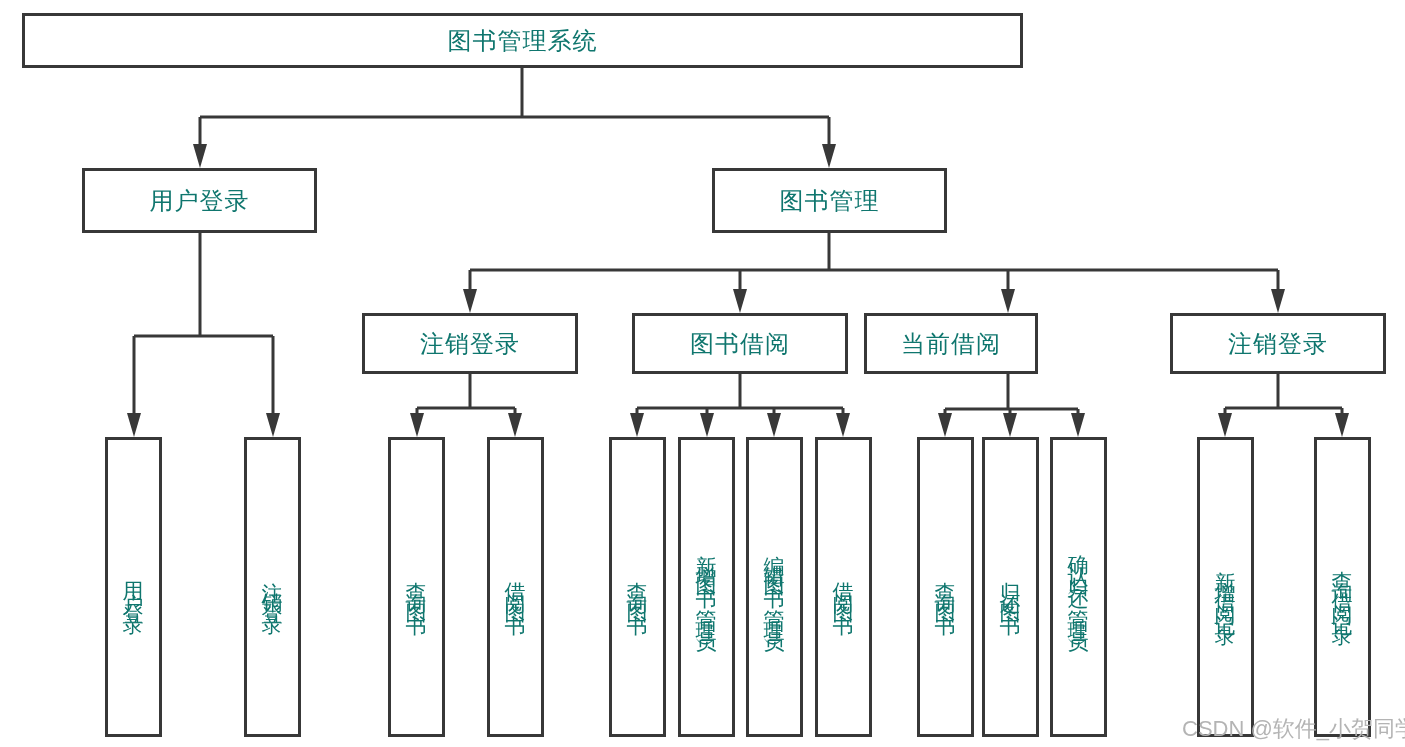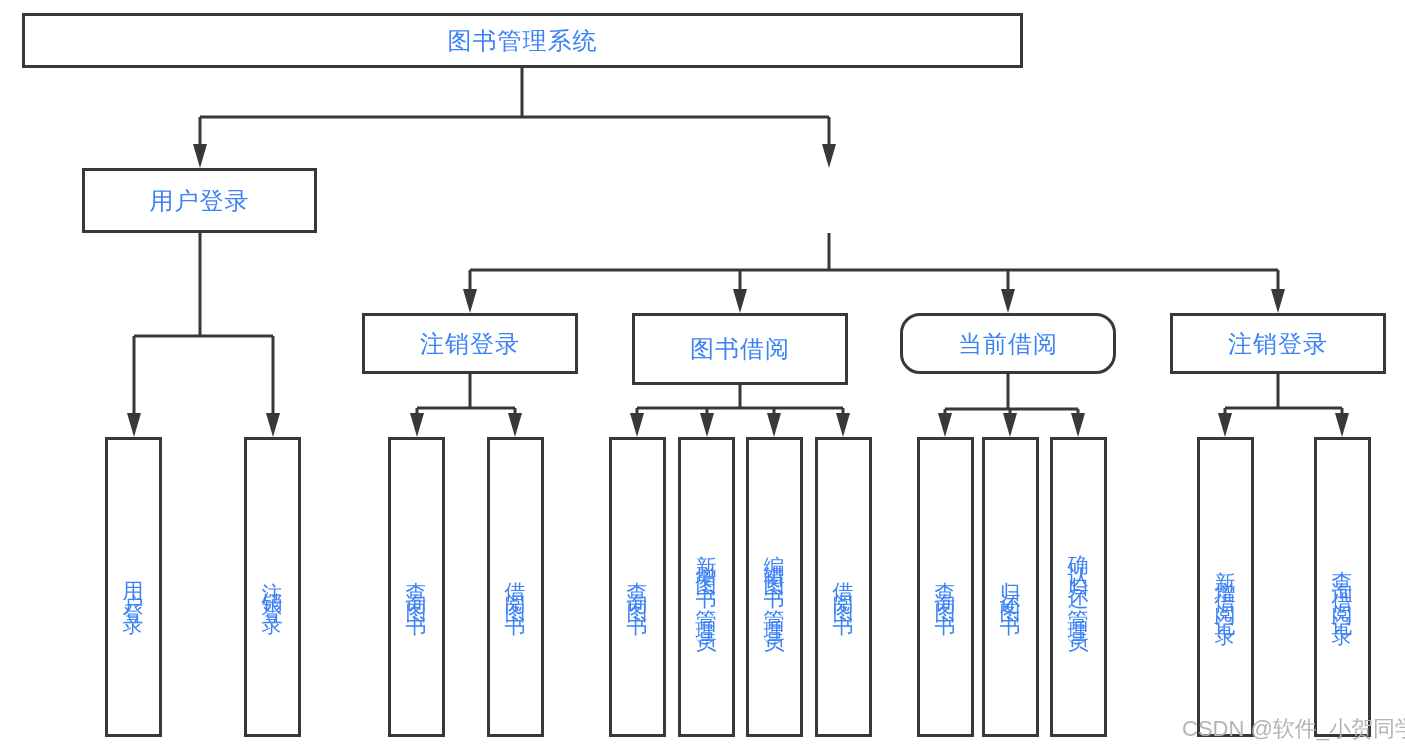--- a/index.html
+++ b/index.html
@@ -17,21 +17,21 @@
     width: 1405px; height: 747px;
   }
   .node {
     position: absolute;
     box-sizing: border-box;
     background: #ffffff;
     border: 3px solid #383838;
     display: flex;
     align-items: center;
     justify-content: center;
-    color: #3b82f6;
+    color: #0f766e;
   }
   .hnode .lbl {
     font-size: 24px;
     letter-spacing: 1px;
     white-space: nowrap;
   }
   .leaf .vlbl {
     writing-mode: vertical-rl;
     text-orientation: mixed;
     font-size: 21px;
@@ -85,28 +85,31 @@
     </g>
   </svg>
 
   <div class="node hnode" style="left:22px; top:13px; width:1001px; height:55px;">
     <span class="lbl">图书管理系统</span>
   </div>
 
   <div class="node hnode" style="left:82px; top:168px; width:235px; height:65px;">
     <span class="lbl">用户登录</span>
   </div>
+  <div class="node hnode" style="left:712px; top:168px; width:235px; height:65px;">
+    <span class="lbl">图书管理</span>
+  </div>
 
   <div class="node hnode" style="left:362px; top:313px; width:216px; height:61px;">
     <span class="lbl">注销登录</span>
   </div>
-  <div class="node hnode" style="left:632px; top:313px; width:216px; height:72px;">
+  <div class="node hnode" style="left:632px; top:313px; width:216px; height:61px;">
     <span class="lbl">图书借阅</span>
   </div>
-  <div class="node hnode" style="left:900px; top:313px; width:216px; height:61px;border-radius:20px;">
+  <div class="node hnode" style="left:864px; top:313px; width:174px; height:61px;">
     <span class="lbl">当前借阅</span>
   </div>
   <div class="node hnode" style="left:1170px; top:313px; width:216px; height:61px;">
     <span class="lbl">注销登录</span>
   </div>
 
   <div class="node leaf" style="left:105px; top:437px; width:57px; height:300px;">
     <span class="vlbl">用户登录</span>
   </div>
   <div class="node leaf" style="left:244px; top:437px; width:57px; height:300px;">

